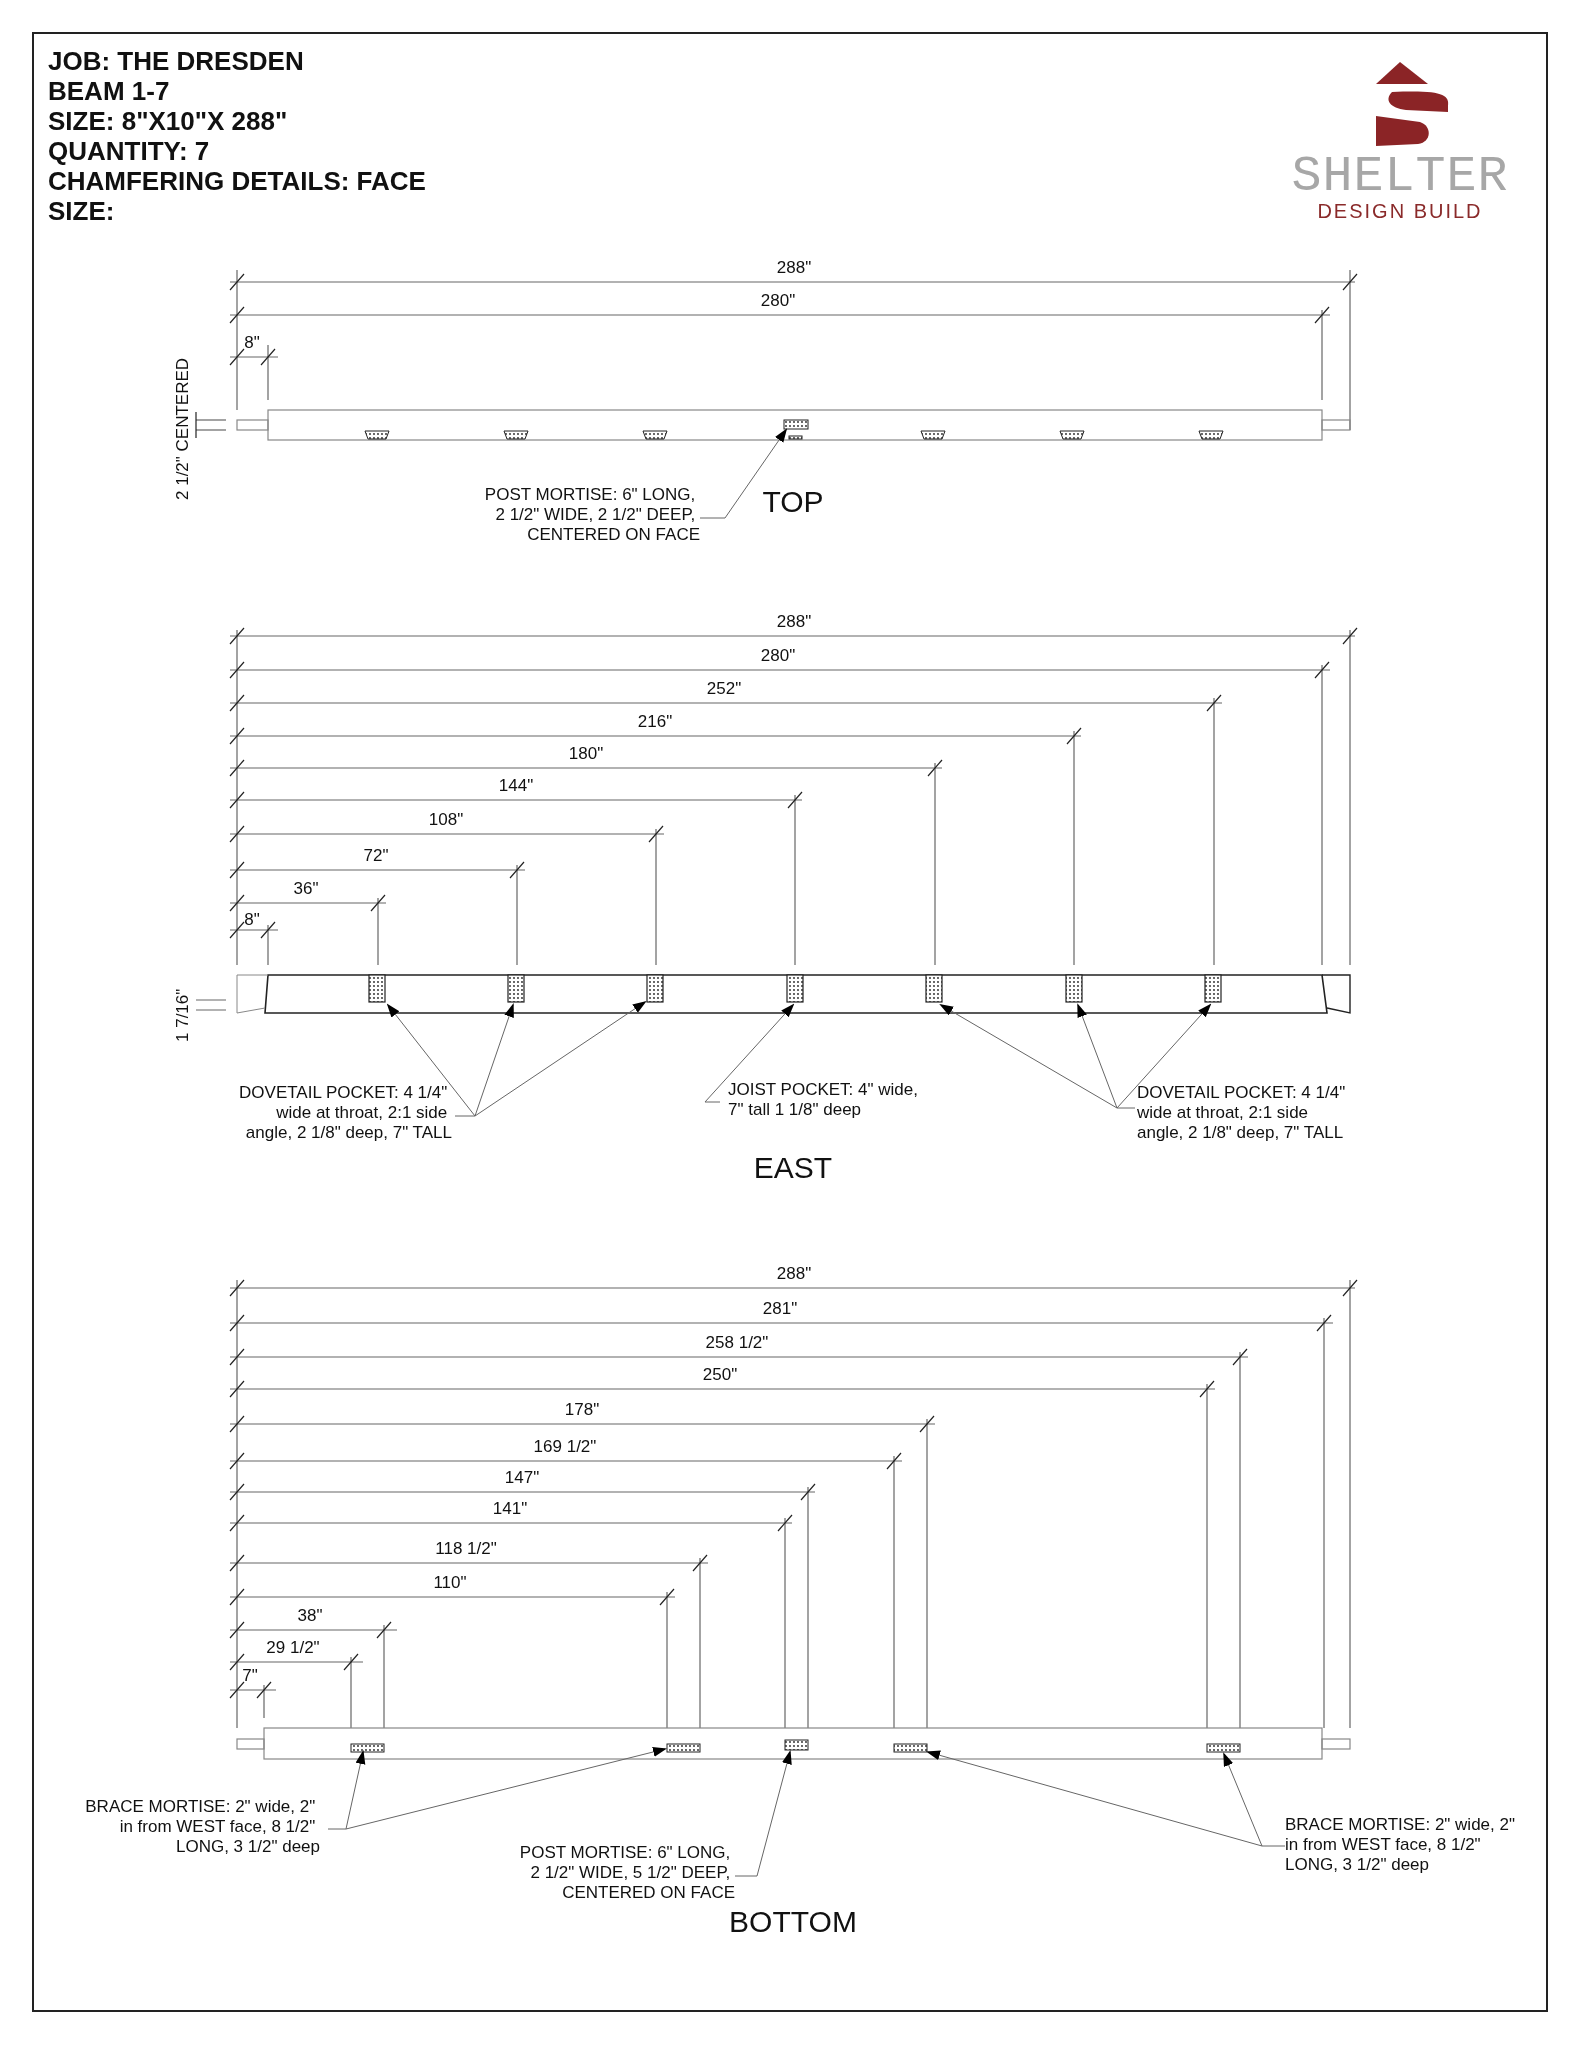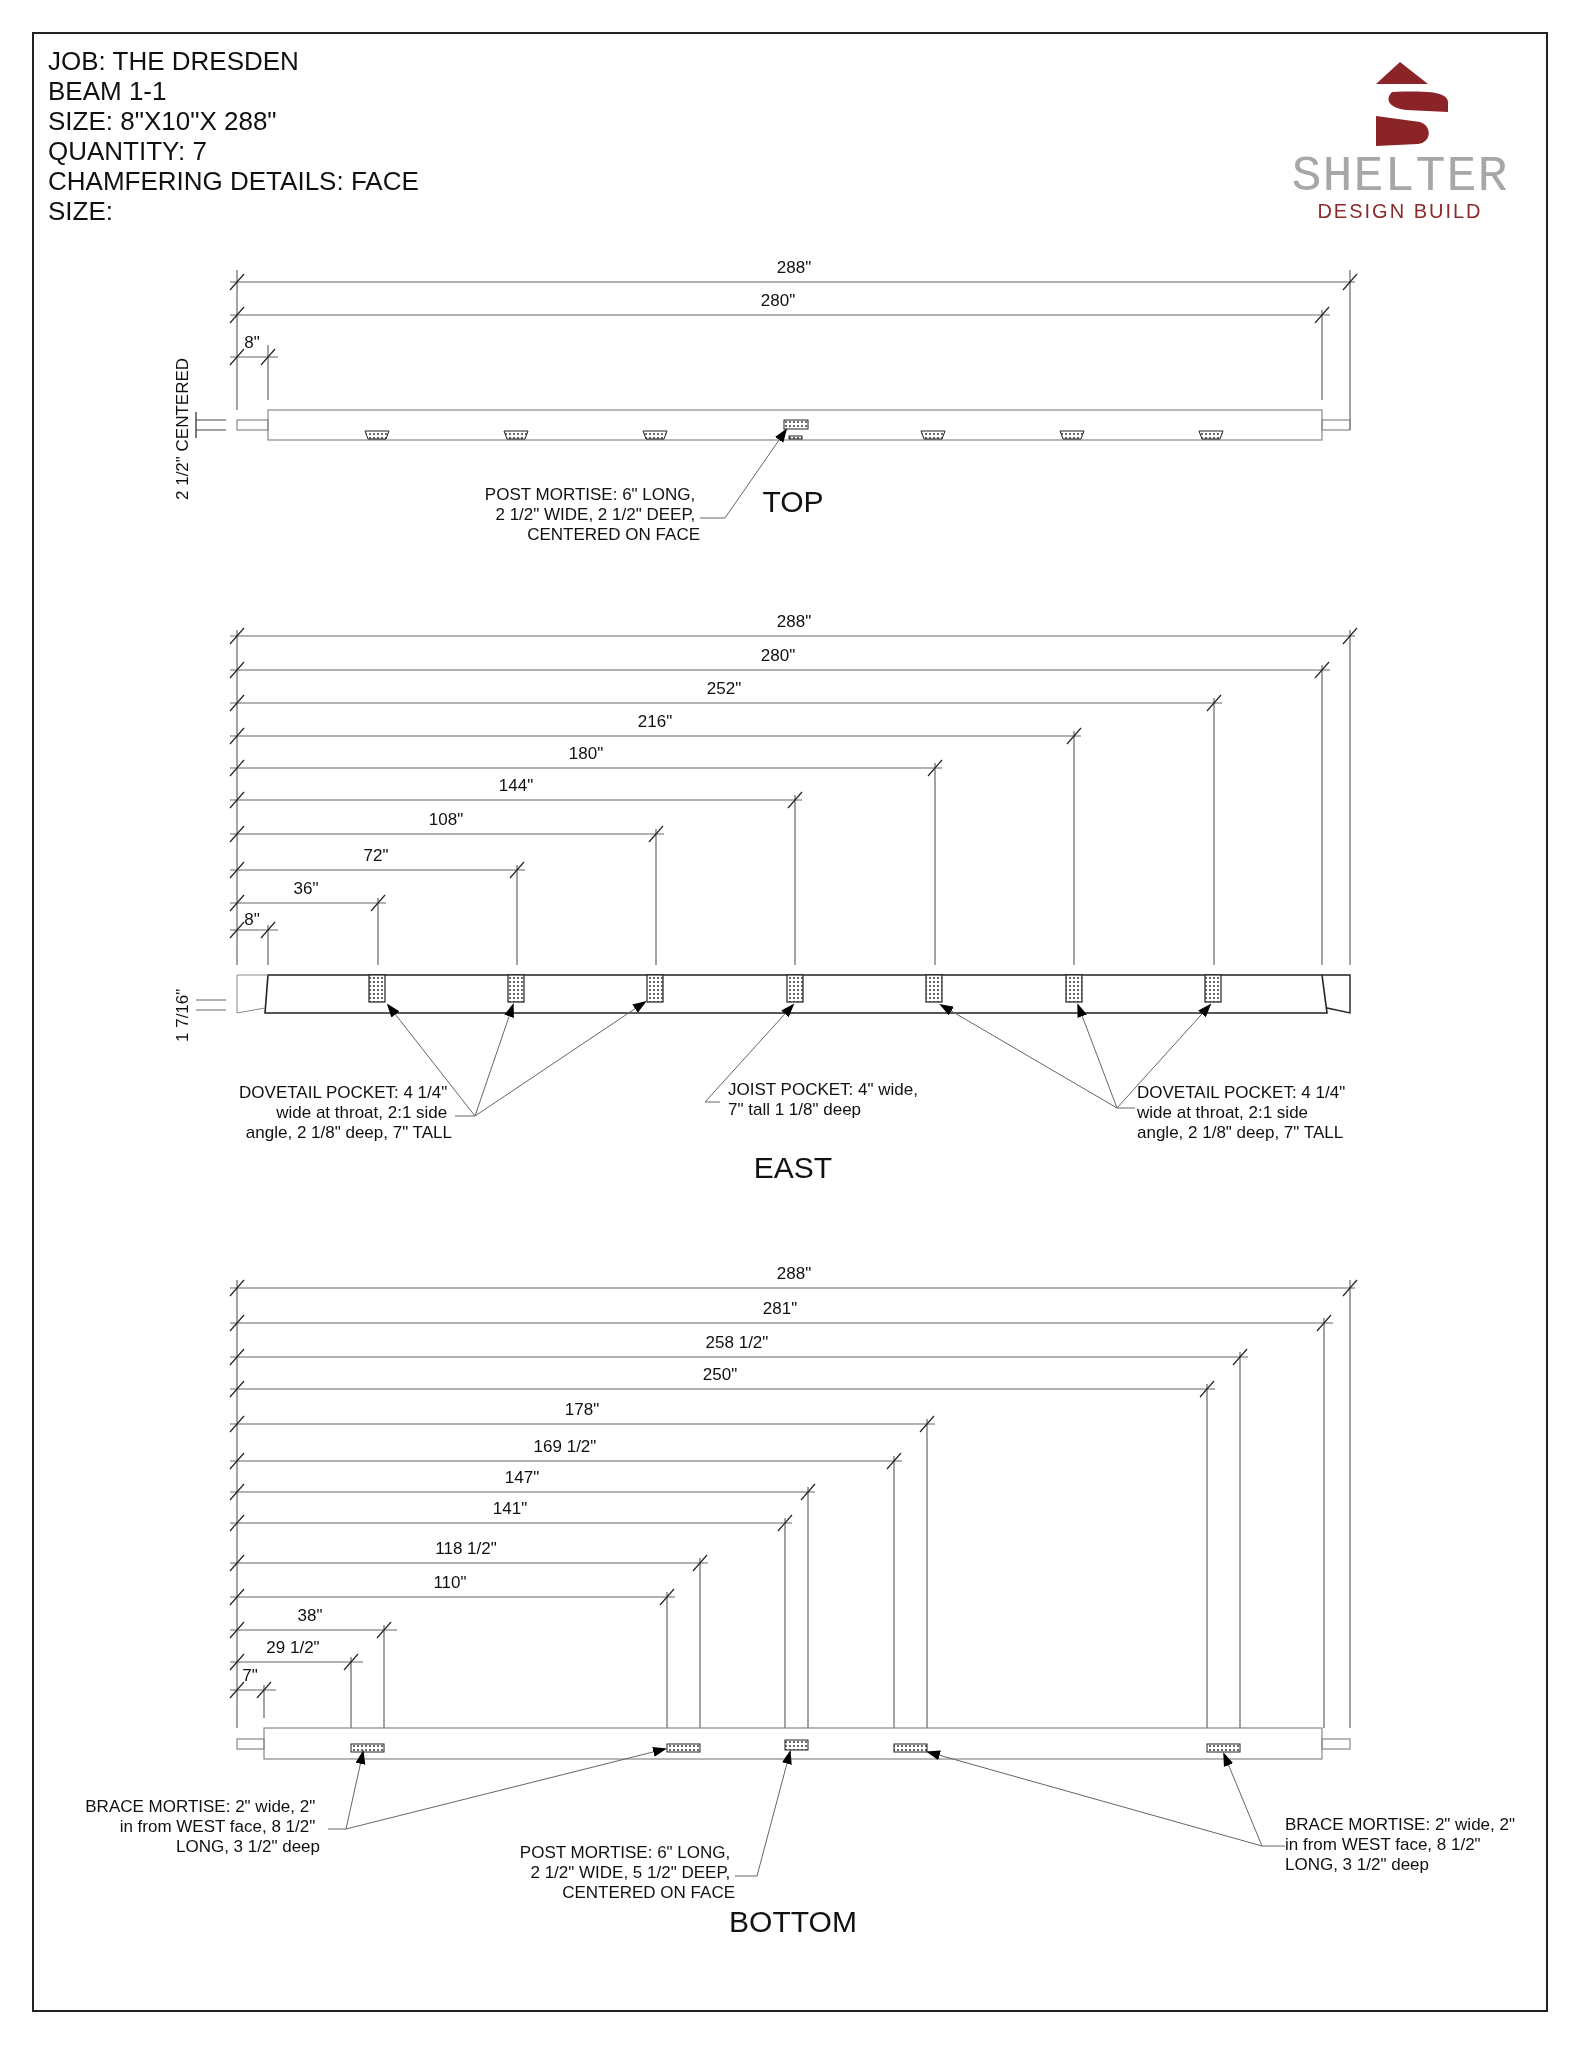--- a/index.html
+++ b/index.html
@@ -1,35 +1,35 @@
 <!DOCTYPE html>
 <html><head>
 <meta charset="utf-8">
 <style>
   html,body{margin:0;padding:0;background:#fff;}
   body{width:1583px;height:2048px;position:relative;font-family:"Liberation Sans",sans-serif;color:#111;}
   .frame{position:absolute;left:32px;top:32px;width:1516px;height:1980px;border:2px solid #222;box-sizing:border-box;}
   .header{position:absolute;left:48px;top:46px;font-size:26px;line-height:30px;}
-  .header div{white-space:nowrap;}
+  .header div{white-space:nowrap;font-weight:bold;}
   .logo{position:absolute;left:1280px;top:60px;width:260px;height:170px;}
   .logo-word{position:absolute;left:0;top:88px;width:240px;text-align:center;font-family:Liberation Mono, monospace;font-size:50px;color:#a7a7a7;letter-spacing:1px;}
   .logo-sub{position:absolute;left:0;top:140px;width:240px;text-align:center;font-size:20px;color:#8a2a2a;letter-spacing:2px;}
   svg.draw{position:absolute;left:0;top:0;}
   .lbl{font-family:"Liberation Sans",sans-serif;font-size:17px;fill:#111;}
   .view-title{font-family:"Liberation Sans",sans-serif;font-size:30px;fill:#111;}
   .note{font-family:"Liberation Sans",sans-serif;font-size:17px;fill:#111;}
 </style>
 </head>
 <body>
 
 <div class="frame"></div>
 
 <div class="header">
   <div>JOB: THE DRESDEN</div>
-  <div>BEAM 1-1</div>
+  <div>BEAM 1-7</div>
   <div>SIZE: 8"X10"X 288"</div>
   <div>QUANTITY: 7</div>
   <div>CHAMFERING DETAILS: FACE</div>
   <div>SIZE:</div>
 </div>
 
 <div class="logo">
   <svg width="240" height="90" style="position:absolute;left:0;top:0">
     <polygon points="120,2 96,24 148,24" fill="#8b2426"></polygon>
     <path d="M112,32 C160,30 170,34 168,46 L168,52 L126,50 C110,48 104,40 112,32 Z" fill="#8b2426"></path>

